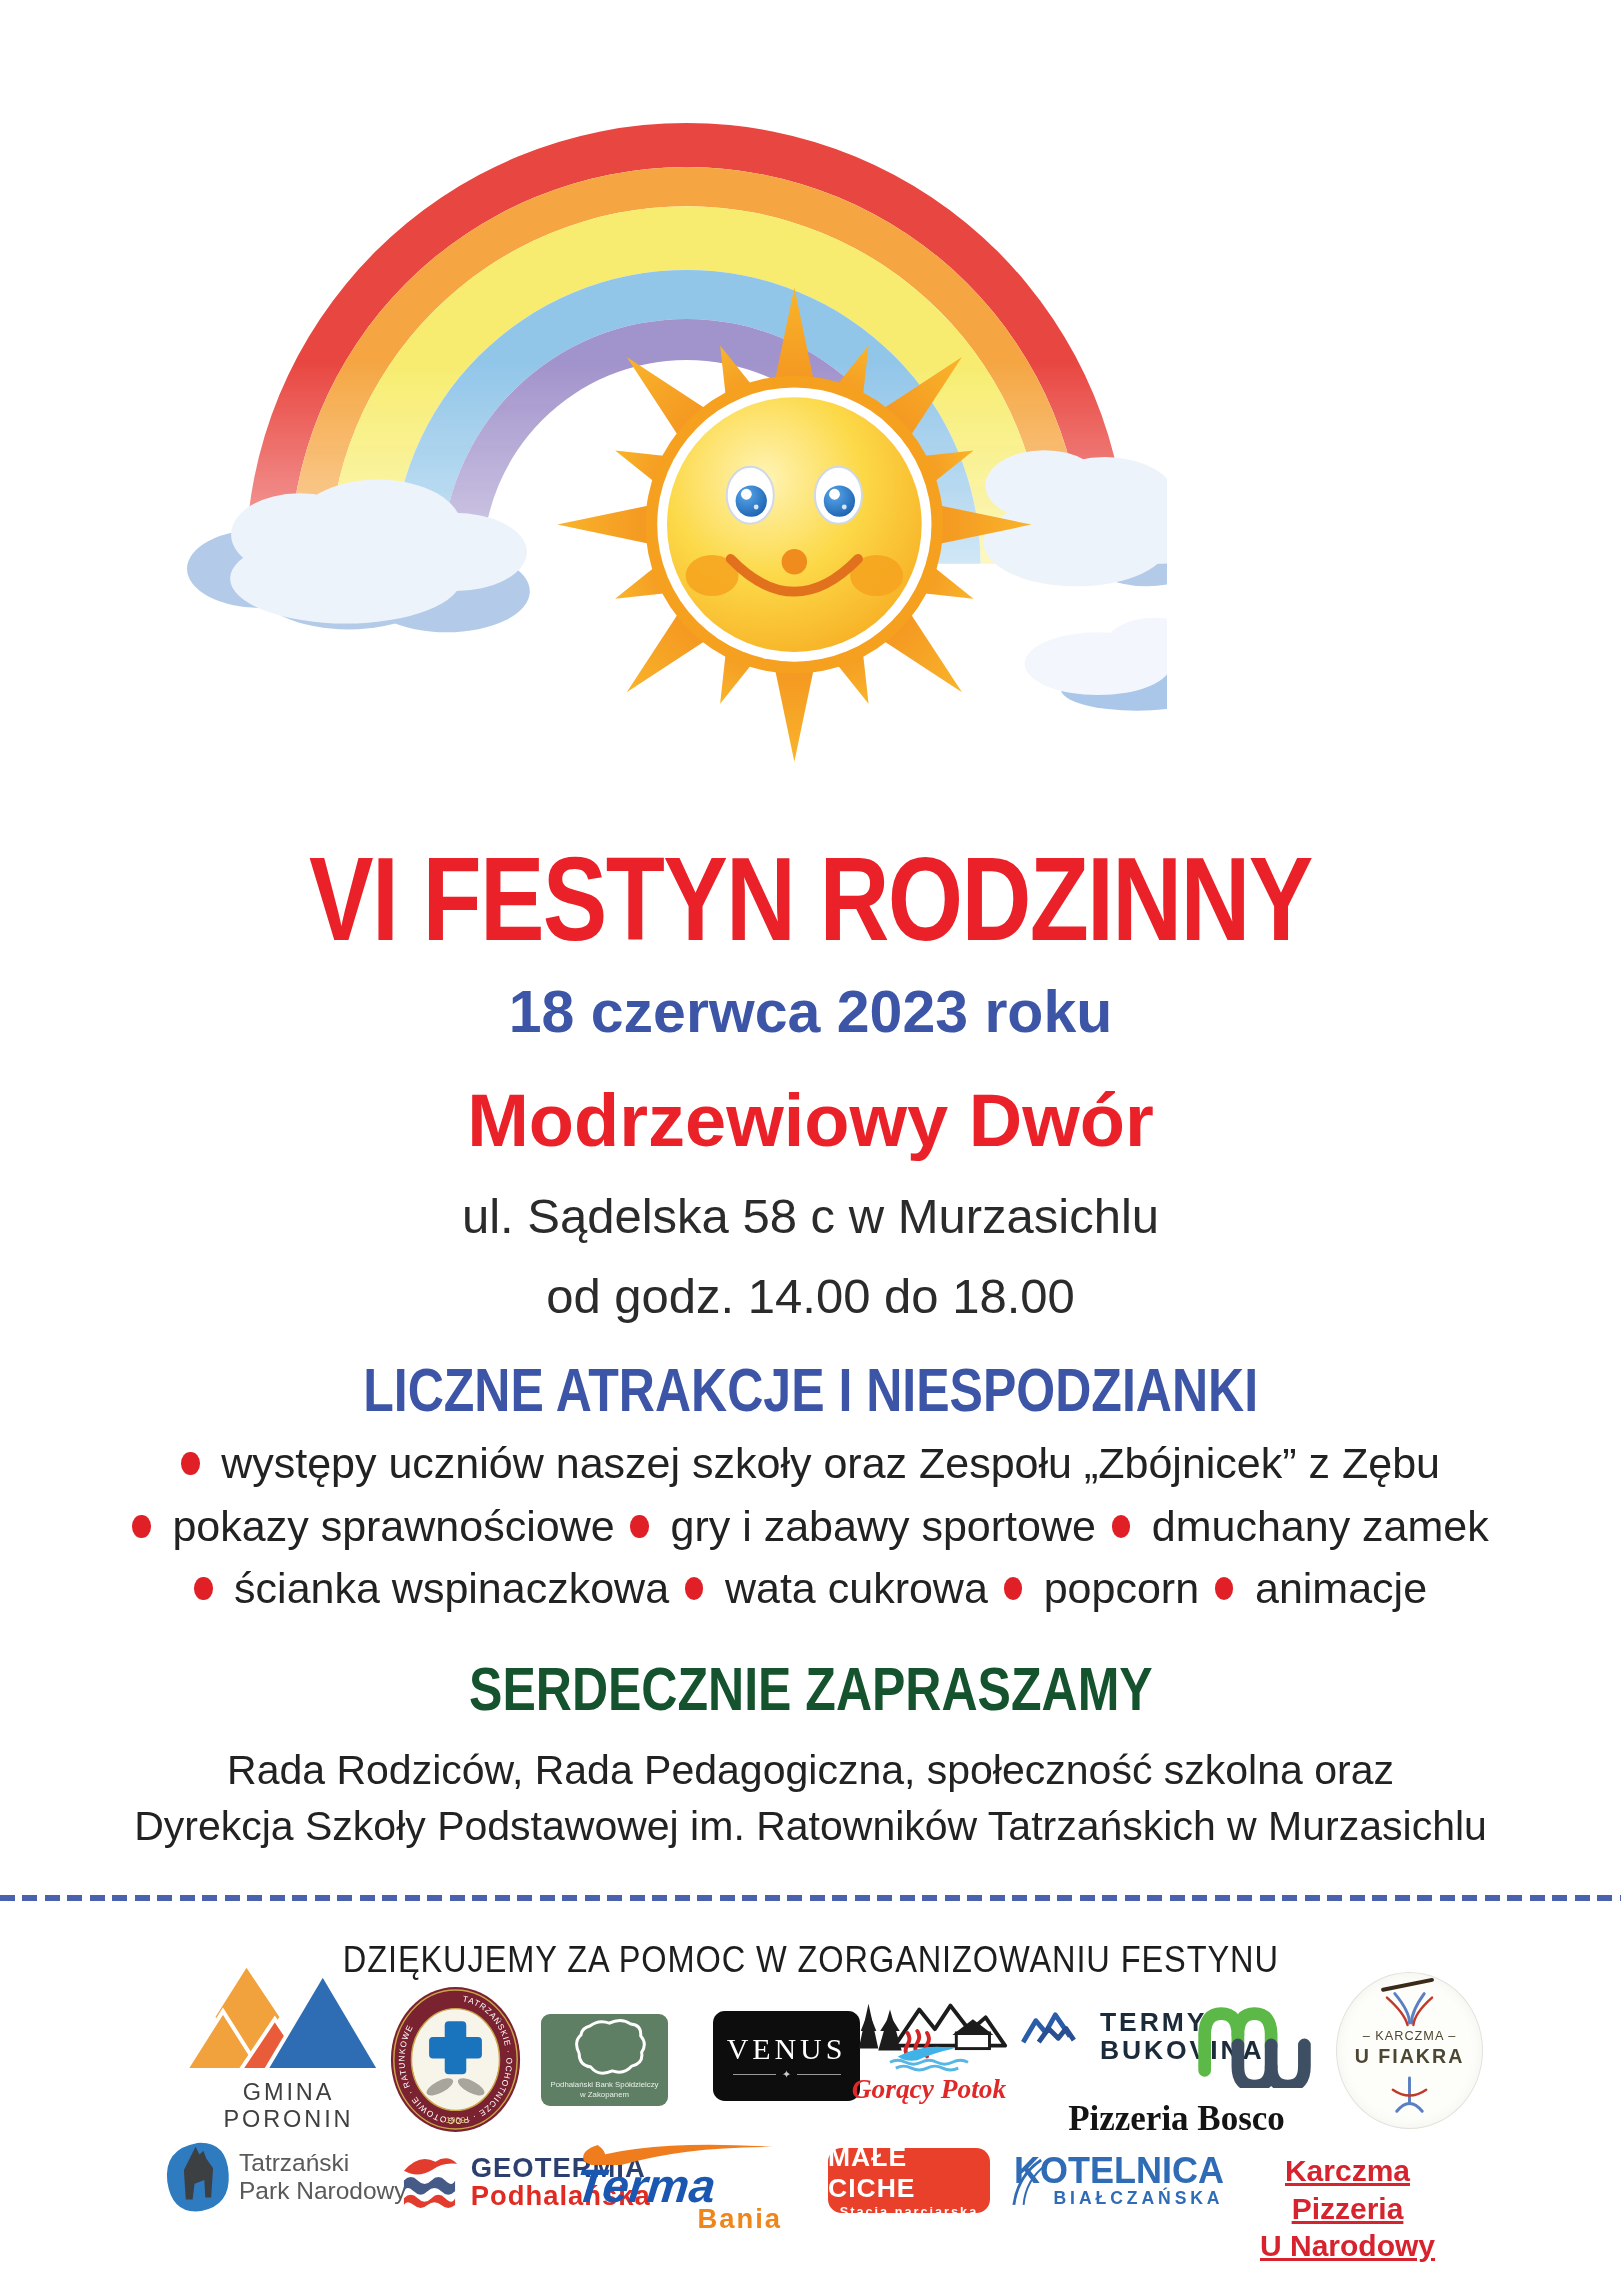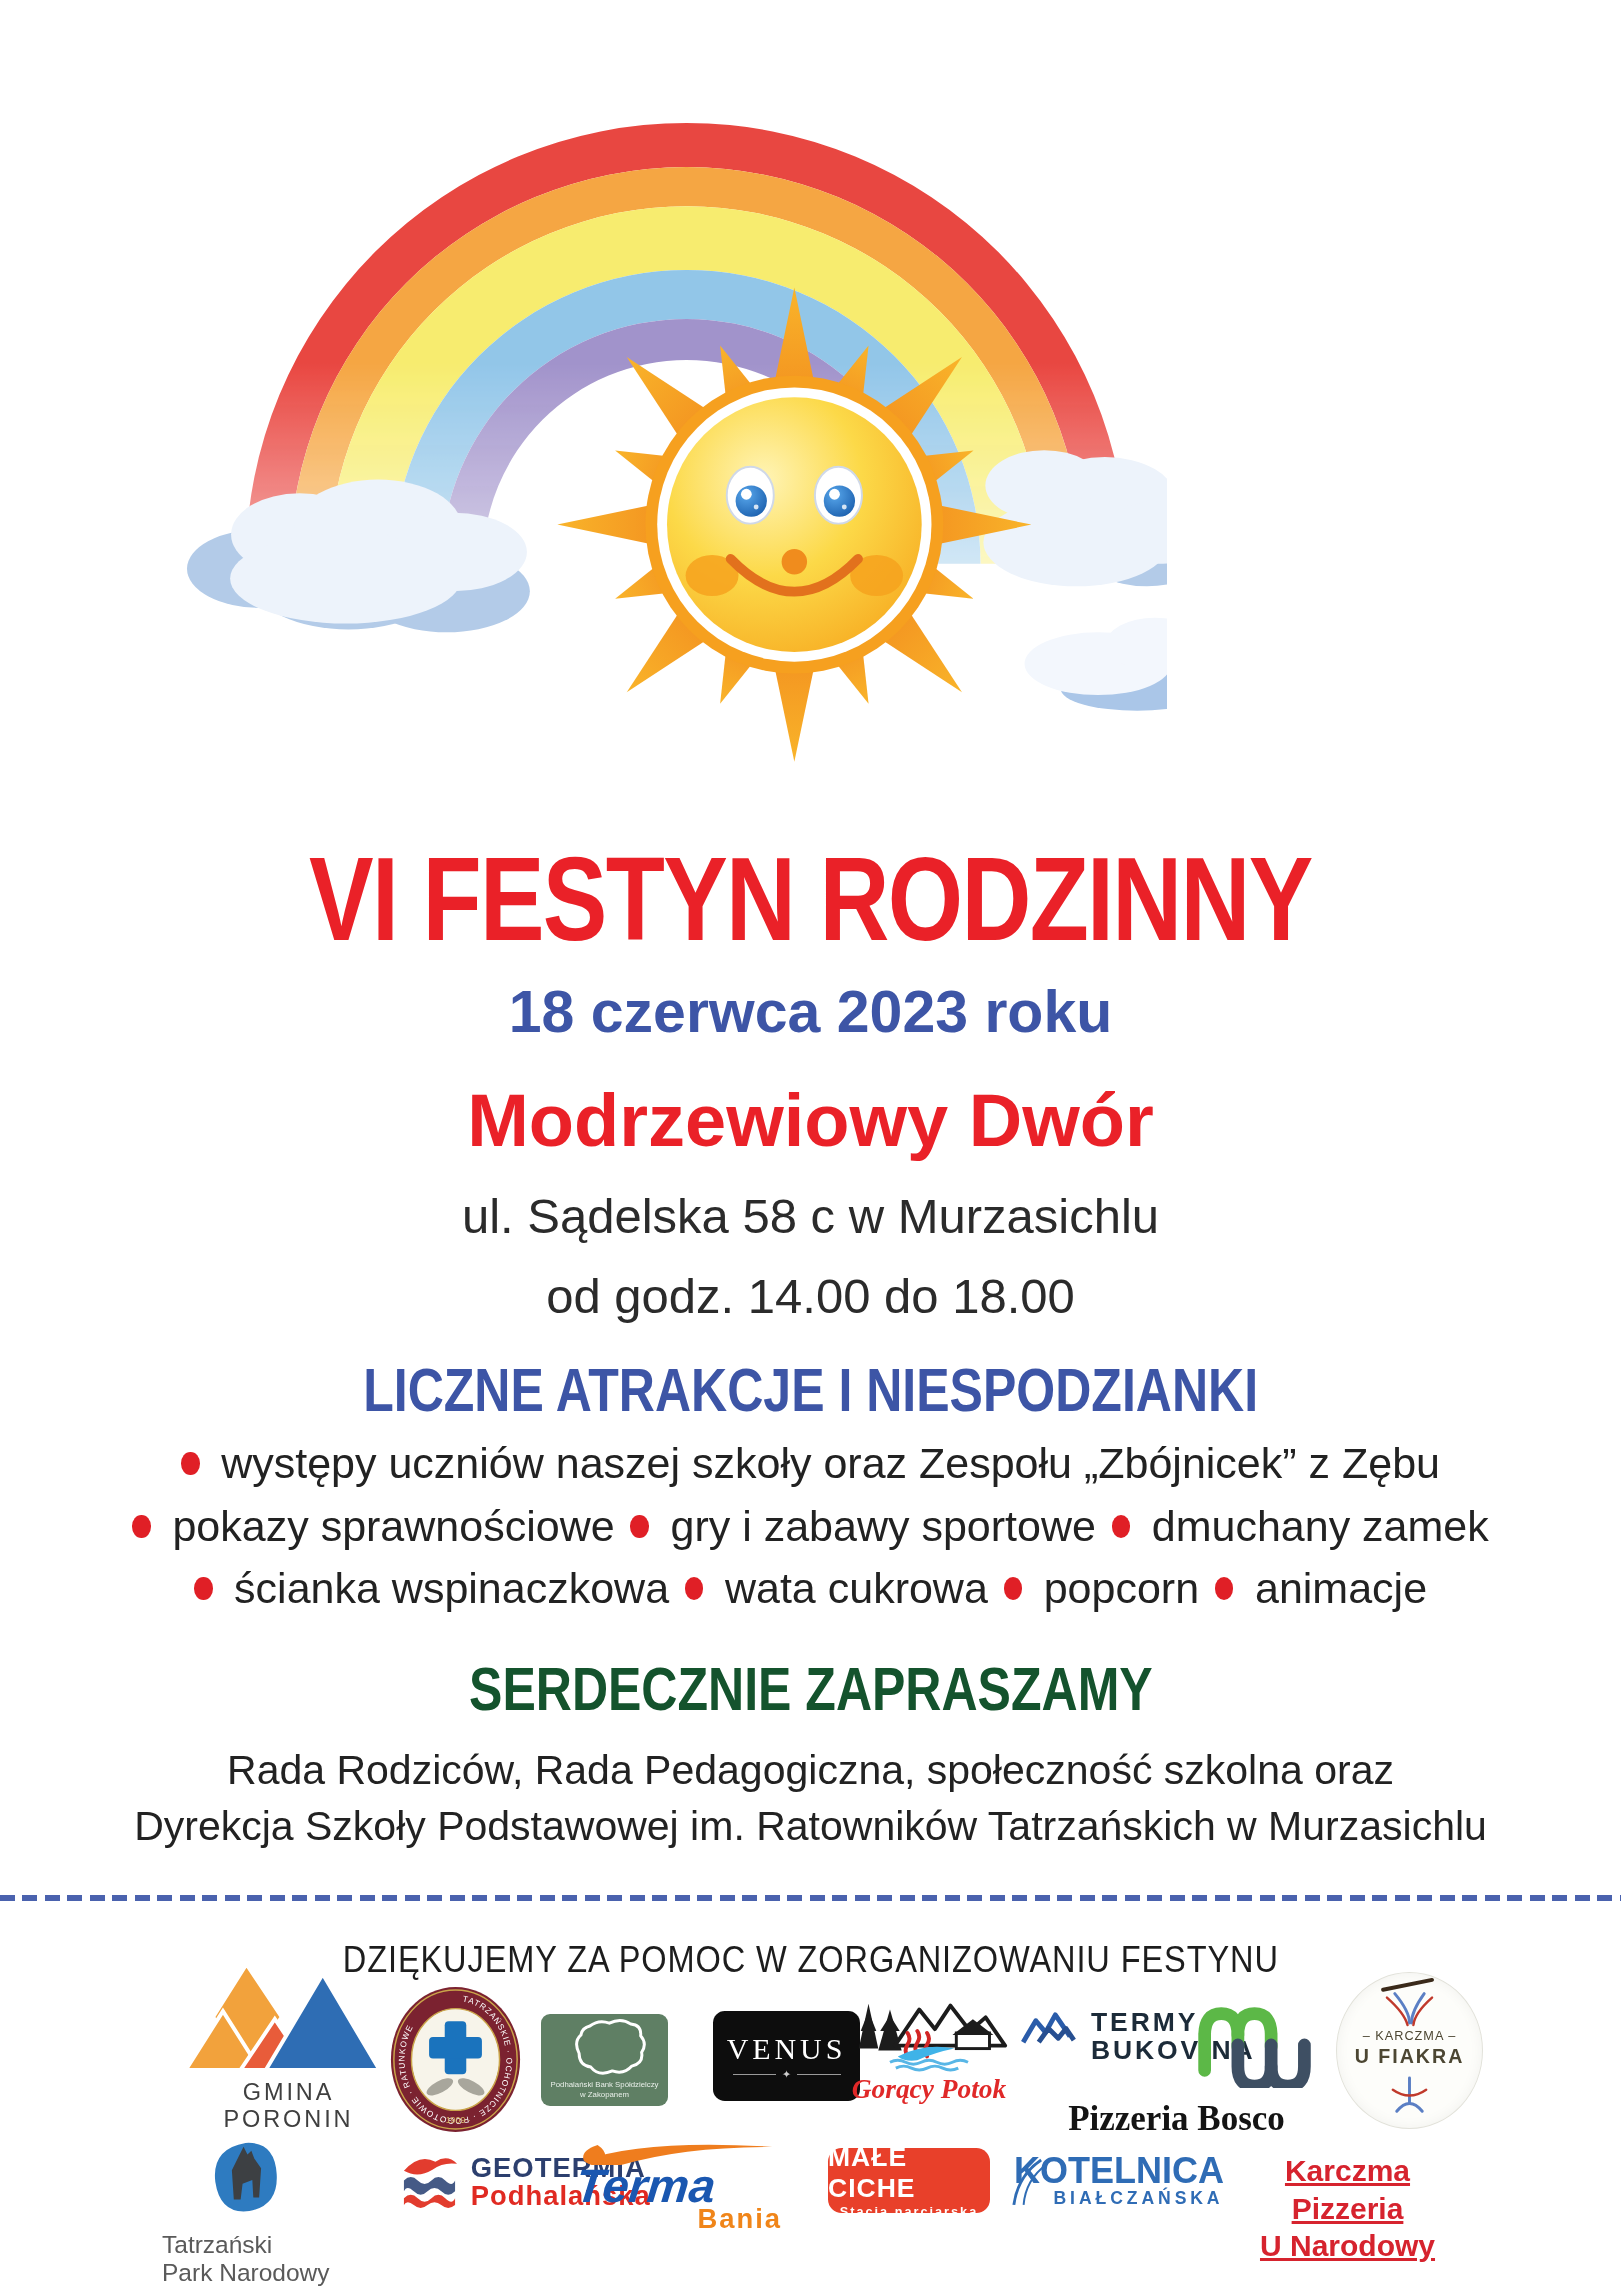--- a/index.html
+++ b/index.html
@@ -46,33 +46,33 @@
   .venus-box{width:147px;height:90px;background:#0d0d0d;border-radius:11.8px;
     display:flex;flex-direction:column;align-items:center;justify-content:center;}
   .venus-name{font-family:"Liberation Serif",serif;color:#fff;font-size:30px;letter-spacing:3.9px;}
   .venus-rule{display:flex;align-items:center;gap:5.9px;margin-top:2.9px;width:108px;}
   .venus-rule .ln{flex:1;height:1px;background:#9a9a9a;}
   .venus-rule .orn{color:#cccccc;font-size:10.8px;line-height:1;}
 
   .goracy-name{font-family:"Liberation Serif",serif;font-style:italic;font-weight:bold;
     font-size:27.4px;color:#e02828;text-align:center;margin-top:2px;}
 
-  .termy{display:flex;align-items:flex-start;gap:15px;}
+  .termy{display:flex;align-items:flex-start;gap:24px;}
   .termy-text div{font-size:26.5px;font-weight:bold;color:#1c2b39;letter-spacing:2.9px;line-height:1.05;}
 
   .bosco{font-family:"Liberation Serif",serif;font-weight:bold;font-size:35px;color:#141414;text-align:center;}
 
   .fiakra{width:147px;height:157px;}
   .fiakra-oval{position:absolute;inset:0;border-radius:50%;background:#fdfdfa;border:1px solid #e2e2da;
     box-shadow:inset 0 0 13.7px rgba(0,0,0,0.05);}
   .fiakra-text{position:absolute;left:0;right:0;top:57px;text-align:center;color:#4c4632;}
   .fiakra-k{font-size:12.7px;letter-spacing:1px;}
   .fiakra-f{font-size:19.6px;font-weight:bold;letter-spacing:2px;margin-top:2px;}
 
-  .tpn{display:flex;align-items:center;gap:16px;flex-direction:column;}
+  .tpn{display:flex;align-items:center;gap:6px;}
   .tpn-text div{font-size:24.5px;color:#5a5a5a;line-height:1.15;}
 
   .geo{display:flex;align-items:center;gap:11.8px;}
   .geo-text div{line-height:1.02;}
   .geo-1{font-size:27.4px;font-weight:bold;color:#2c3f6e;letter-spacing:1px;}
   .geo-2{font-size:27.4px;font-weight:bold;color:#e02a22;letter-spacing:1px;}
 
   .terma{width:206px;}
   .terma-1{font-size:47px;font-weight:bold;font-style:italic;color:#1a57b0;line-height:0.9;
     display:inline-block;transform:skewX(-6deg);}

